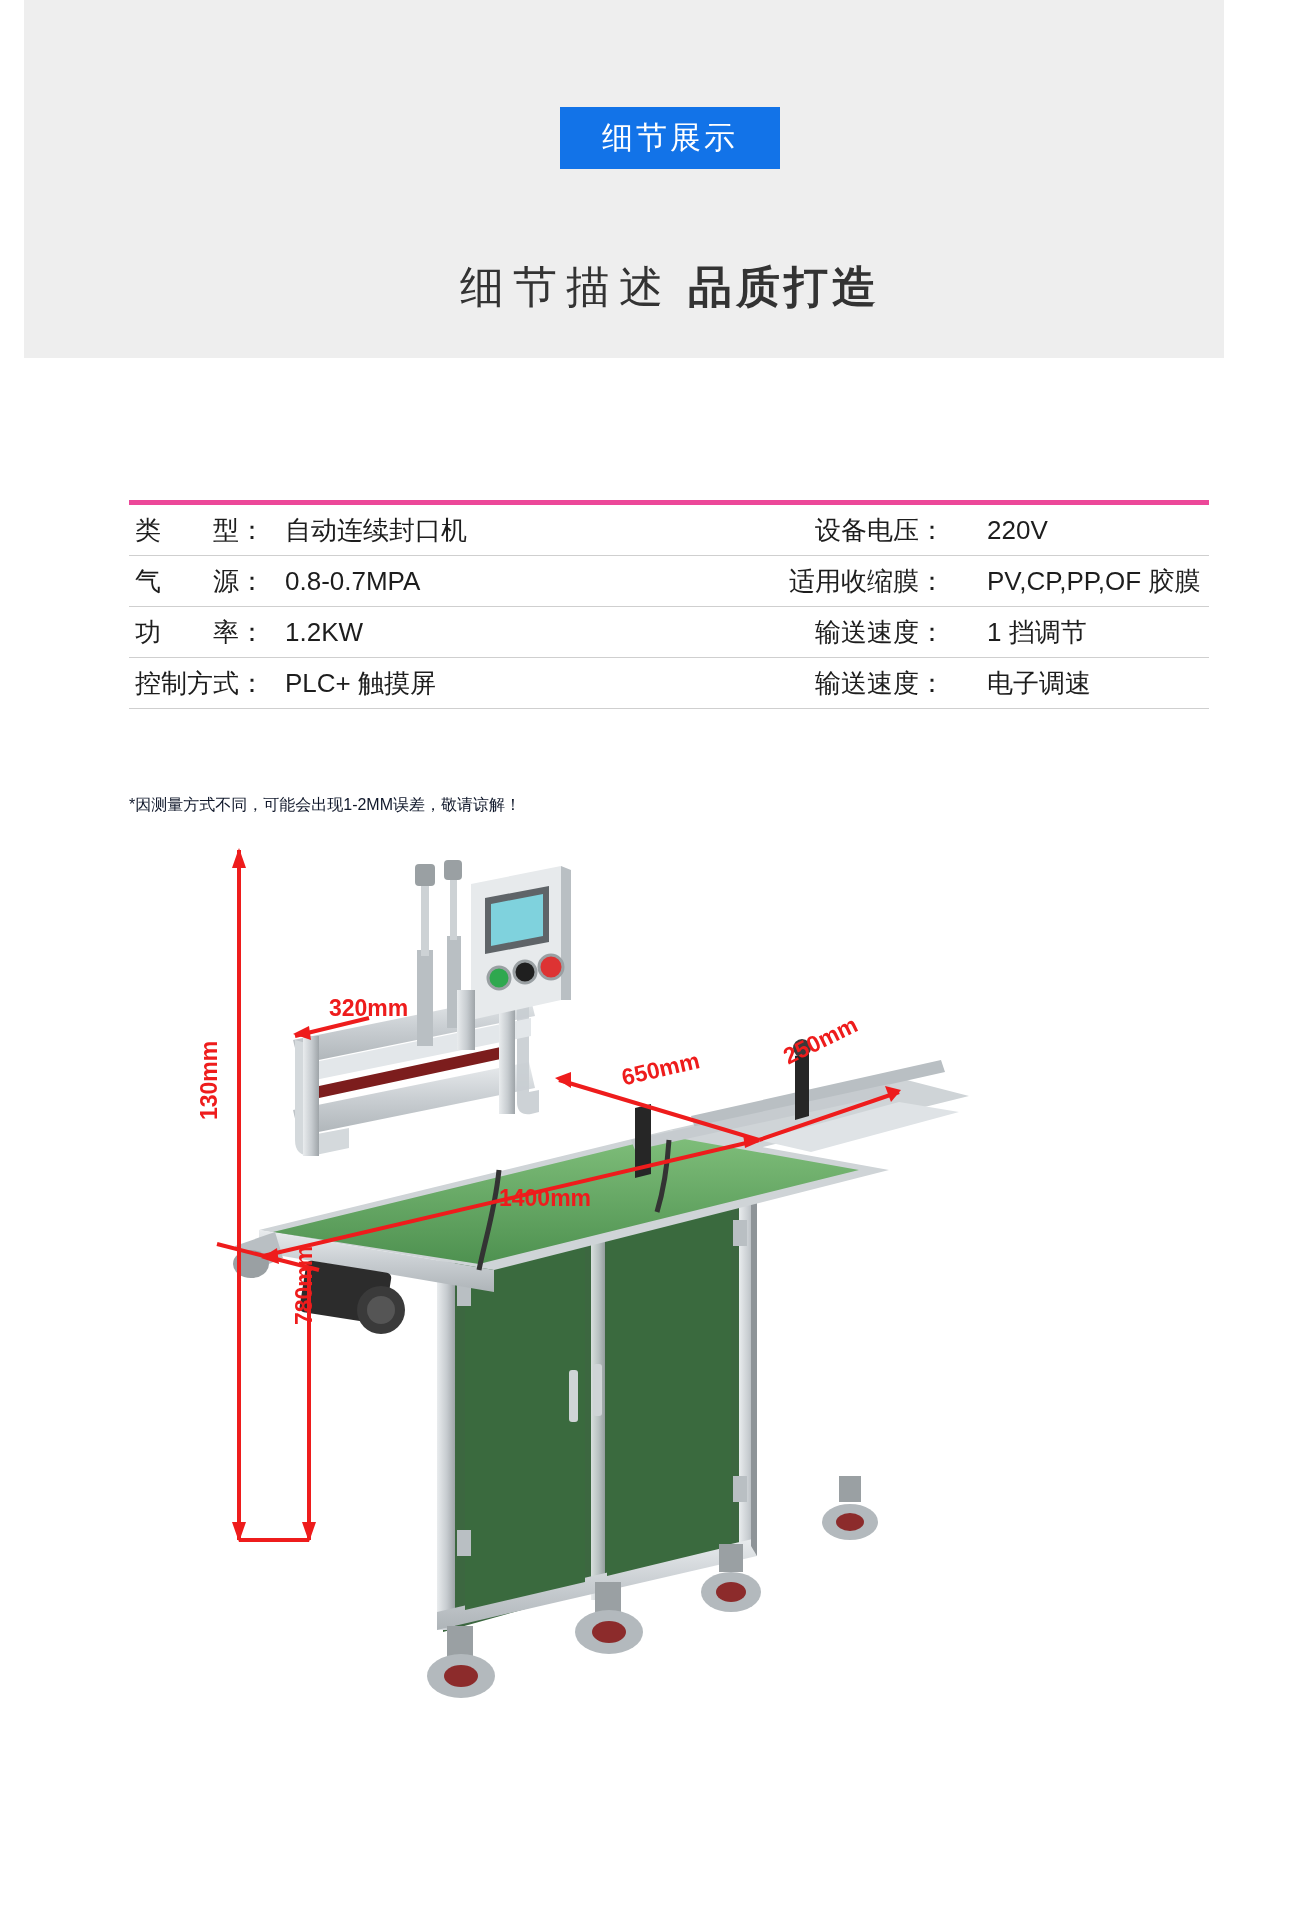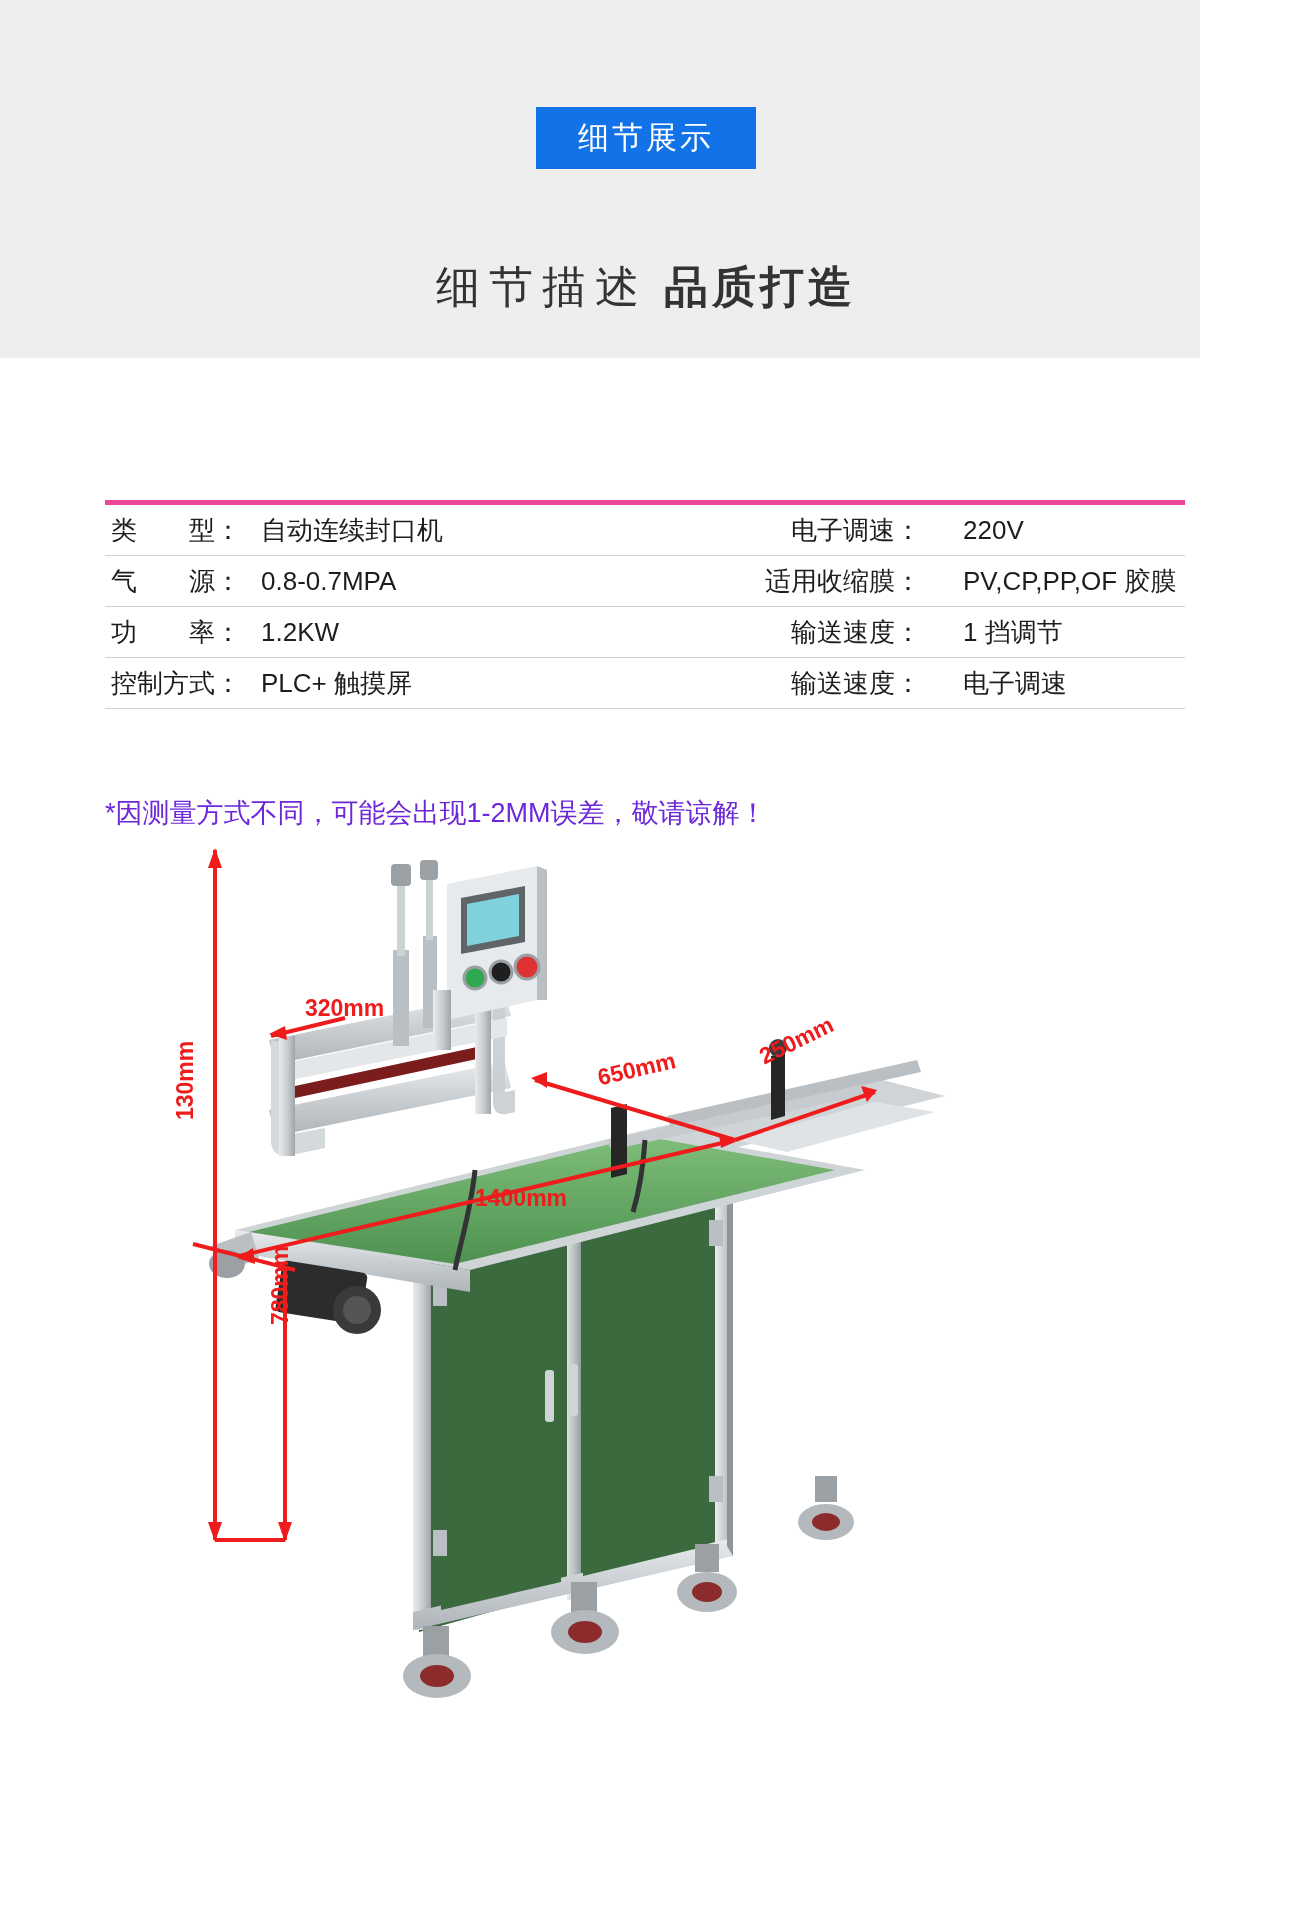--- a/index.html
+++ b/index.html
@@ -11,20 +11,21 @@
     width: 1292px;
     font-family: "Liberation Sans", "DejaVu Sans", sans-serif;
     color: #222;
   }
   .page {
     position: relative;
     width: 1200px;
     min-height: 1920px;
     background: #ffffff;
     overflow: hidden;
+    margin-left: 24px;
   }
 
   
   .header {
     position: relative;
     width: 1292px;
     height: 358px;
     background: #eeeeee;
     box-sizing: border-box;
   }
@@ -101,22 +102,22 @@
     text-align: right;
     padding-right: 6px !important;
   }
   .val-r {
     padding-left: 36px !important;
   }
   .note {
     position: absolute;
     left: 105px;
     top: 795px;
-    font-size: 27px;
-    color: #6d28d9;
+    font-size: 16px;
+    color: #0f172a;
     white-space: nowrap;
   }
 
   
   .photo {
     position: absolute;
     left: 175px;
     top: 840px;
     width: 940px;
     height: 1010px;
@@ -173,21 +174,21 @@
       <span class="t1">细节描述</span><span class="t2">品质打造</span>
     </div>
   </div>
 
   <div class="spec-wrap">
     <table class="spec-table">
       <tbody>
         <tr>
           <td class="lab-l">类　　型：</td>
           <td class="val-l">自动连续封口机</td>
-          <td class="lab-r">电子调速：</td>
+          <td class="lab-r">设备电压：</td>
           <td class="val-r">220V</td>
         </tr>
         <tr>
           <td class="lab-l">气　　源：</td>
           <td class="val-l">0.8-0.7MPA</td>
           <td class="lab-r">适用收缩膜：</td>
           <td class="val-r">PV,CP,PP,OF 胶膜</td>
         </tr>
         <tr>
           <td class="lab-l">功　　率：</td>

